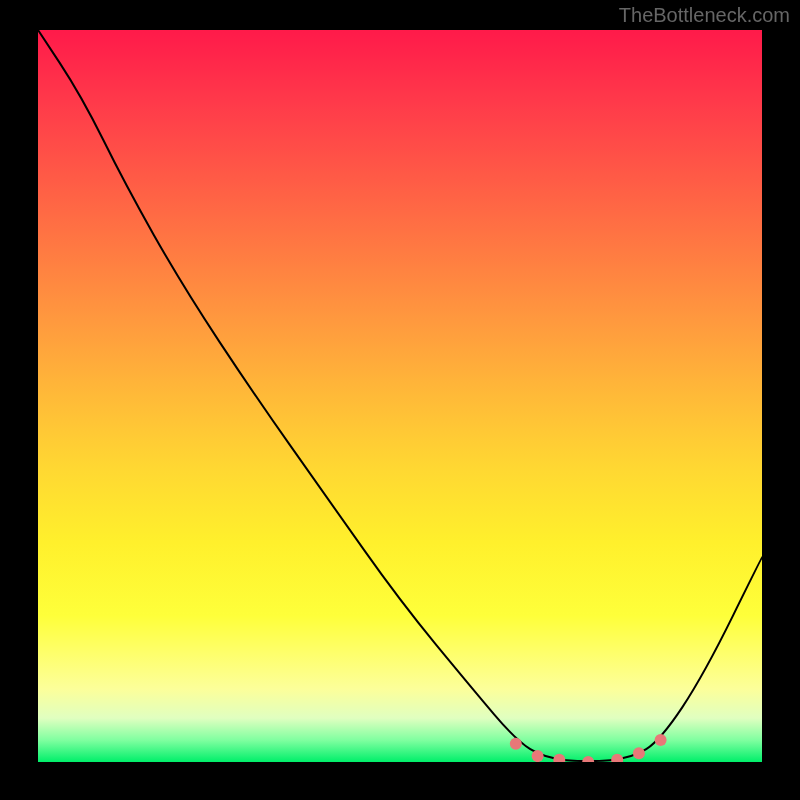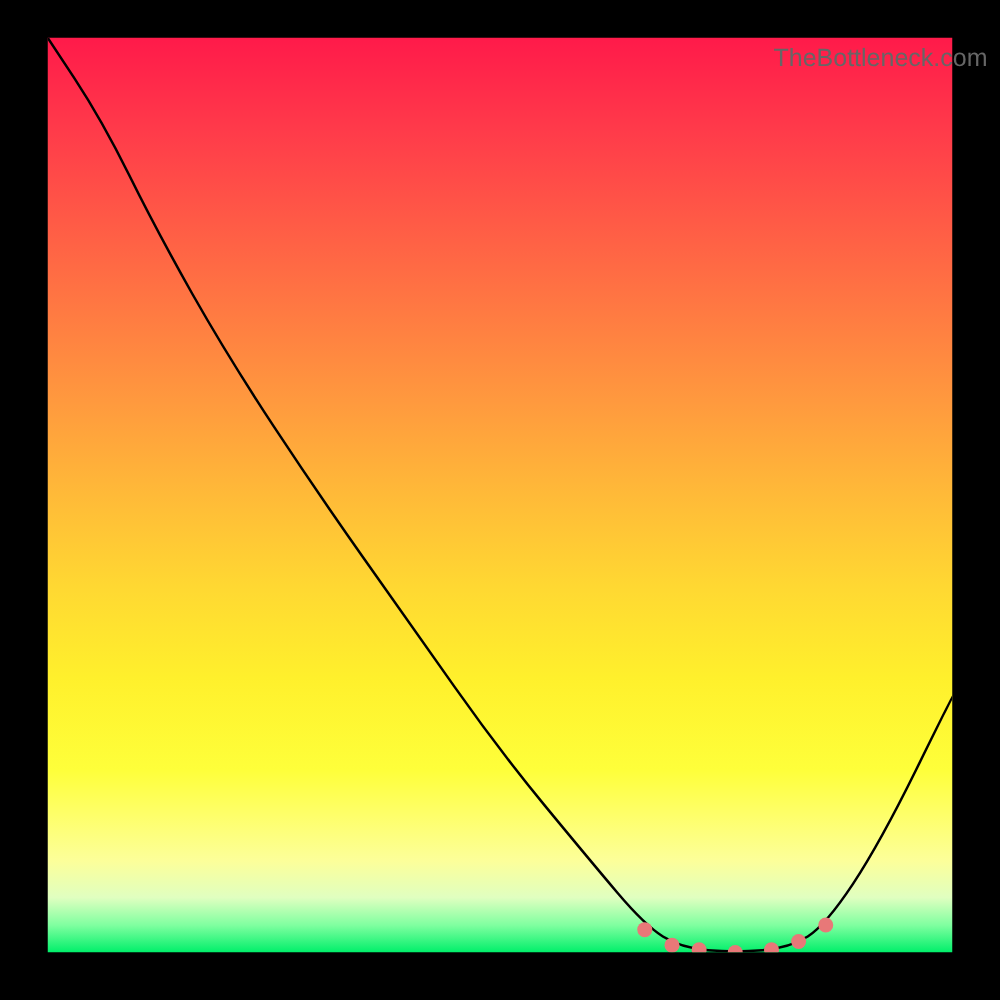--- a/index.html
+++ b/index.html
@@ -12,21 +12,20 @@
     overflow: hidden;
   }
   .watermark {
     position: absolute;
     top: 4px;
     right: 10px;
     color: #666;
     font-size: 20px;
     font-weight: 500;
     z-index: 10;
-    margin-top: 32px;
   }
   .plot-area {
     position: absolute;
     left: 38px;
     top: 30px;
     width: 724px;
     height: 732px;
     overflow: hidden;
   }
   .gradient-bg {

